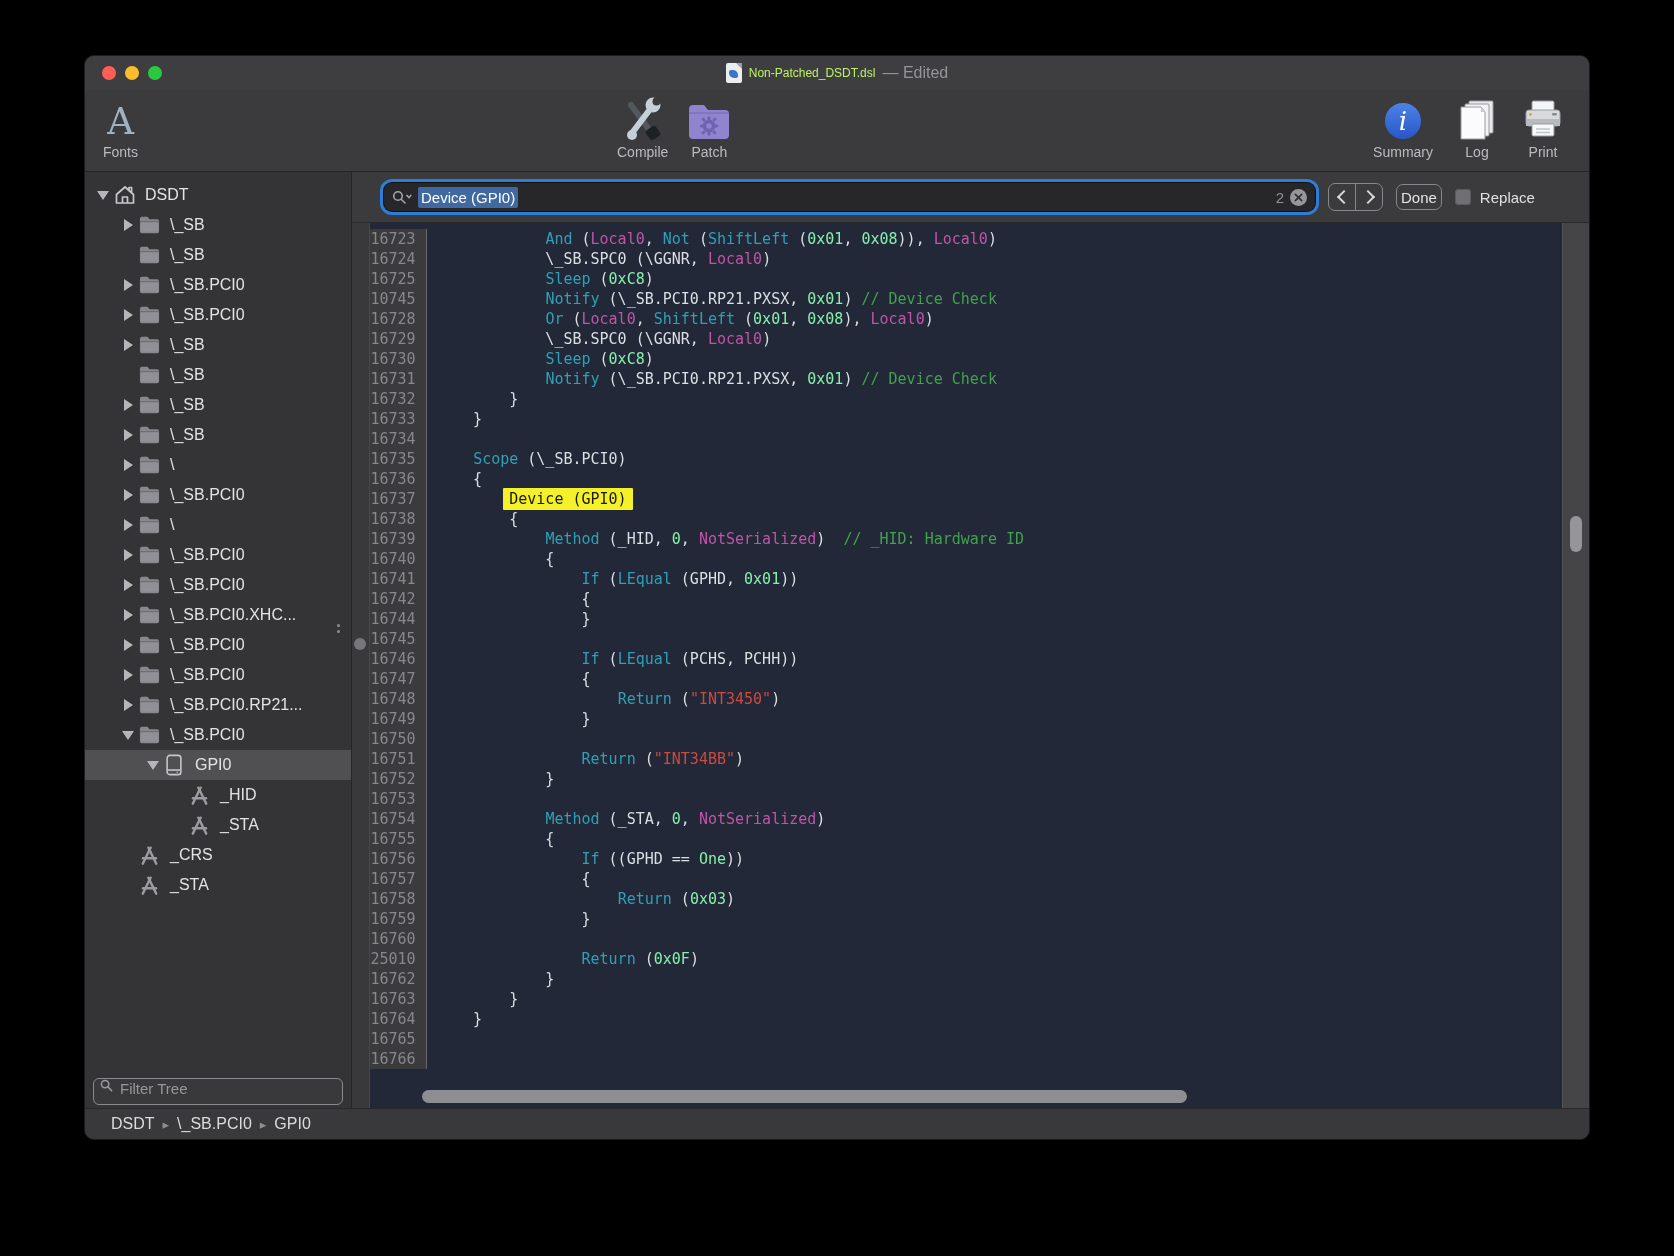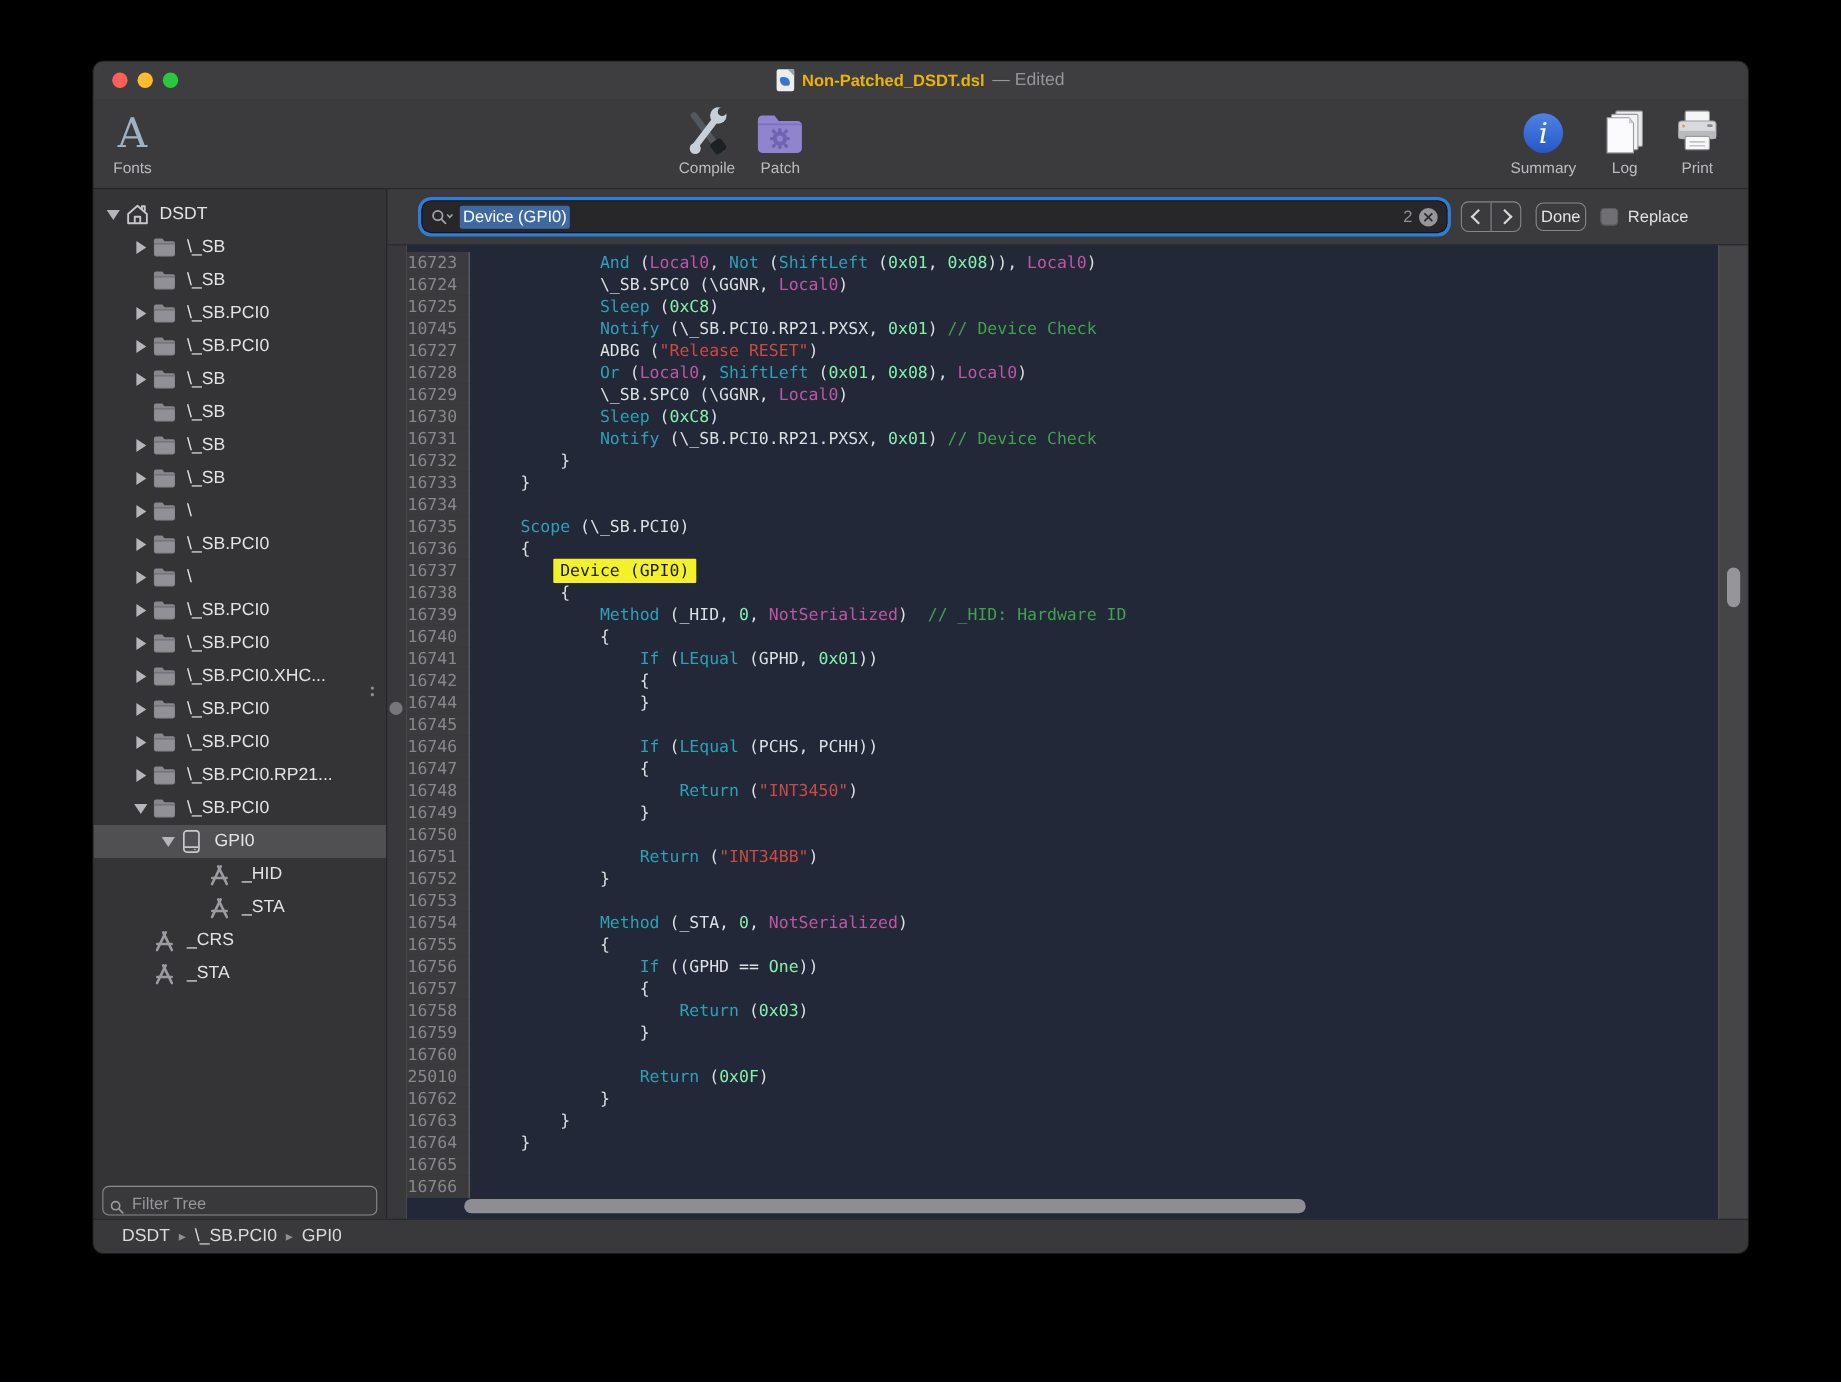--- a/index.html
+++ b/index.html
@@ -10,21 +10,21 @@
 
   
   .titlebar{position:relative;height:34px;flex:0 0 auto;background:#3E3E40;}
   .traffic{position:absolute;left:17px;top:10px;display:flex;gap:9px;}
   .tl{width:14px;height:14px;border-radius:50%;}
   .tl.red{background:#FF5F57;} .tl.yel{background:#FDBC2E;} .tl.grn{background:#28C83F;}
   .title{position:absolute;left:0;right:0;top:0;height:34px;display:flex;align-items:center;justify-content:center;gap:7px;}
   .doc-ic{width:16px;height:20px;position:relative;background:#ECEDEF;border-radius:2px;}
   .doc-ic:before{content:"";position:absolute;right:0;top:0;border-style:solid;border-width:0 6px 6px 0;border-color:transparent #9AA0A6 transparent transparent;}
   .doc-ic:after{content:"";position:absolute;left:3px;top:7px;width:9px;height:8px;background:#3C74C6;border-radius:2px 5px 2px 5px;}
-  .title .name{font-size:15px;color:#eab308;font-weight:bold;}
+  .title .name{font-size:12px;color:#bef264;}
   .title .edited{font-size:16px;color:#95959A;}
 
   
   .toolbar{position:relative;height:81px;flex:0 0 auto;background:#3B3B3D;border-bottom:1px solid #262628;}
   .tb-item{display:flex;flex-direction:column;align-items:center;gap:3px;}
   .tb-item .ic{height:46px;display:flex;align-items:flex-end;justify-content:center;}
   .tb-item .lbl{font-size:14px;color:#BCBCC0;line-height:14px;}
   .tb-left{position:absolute;left:18px;top:6px;}
   .tb-center{position:absolute;left:532px;top:6px;display:flex;gap:18px;}
   .tb-right{position:absolute;right:24px;top:6px;display:flex;gap:22px;}
@@ -38,21 +38,21 @@
   .tree{flex:1 1 auto;overflow:hidden;padding-top:8px;}
   .tree-row{height:30px;display:flex;align-items:center;white-space:nowrap;}
   .tree-row.selected{background:#505053;}
   .disc{width:20px;flex:0 0 auto;display:flex;align-items:center;justify-content:center;}
   .disc.closed:before{content:"";border-style:solid;border-width:6px 0 6px 9px;border-color:transparent transparent transparent #B6B6BA;}
   .disc.open:before{content:"";border-style:solid;border-width:9px 6px 0 6px;border-color:#B6B6BA transparent transparent transparent;}
   .ticon{width:26px;flex:0 0 auto;display:flex;align-items:center;}
   .tlabel{font-size:16px;color:#E3E3E5;margin-left:6px;}
   .grip{position:absolute;right:11px;top:452px;display:flex;flex-direction:column;gap:3px;}
   .grip i{width:3px;height:3px;border-radius:50%;background:#8E8E92;}
-  .filter-wrap{flex:0 0 auto;margin:4px 8px 3px 8px;height:25px;border:1px solid #8A8A8E;border-radius:6px;display:flex;align-items:flex-end;padding:0 6px;gap:5px;background:#39393B;}
+  .filter-wrap{flex:0 0 auto;margin:4px 8px 3px 8px;height:25px;border:1px solid #8A8A8E;border-radius:6px;display:flex;align-items:flex-start;padding:0 6px;gap:5px;background:#39393B;}
   .filter-wrap input{flex:1;background:transparent;border:none;outline:none;font-size:15px;color:#DADADC;font-family:inherit;}
   .filter-wrap input::placeholder{color:#97979B;}
 
   
   .editor{flex:1 1 auto;display:flex;flex-direction:column;min-width:0;background:#3B3B3D;}
 
   
   .findbar{height:50px;flex:0 0 auto;display:flex;align-items:center;padding:0 14px 0 32px;gap:13px;border-bottom:1px solid #2a2a2c;}
   .findfield{flex:0 0 auto;width:915px;height:28px;background:#27272A;border-radius:8px;display:flex;align-items:center;padding:0 8px;gap:6px;
              box-shadow:0 0 0 1px #121214, 0 0 0 4px #2E7ED8;}
@@ -515,21 +515,20 @@
 
         <div class="code-wrap">
           <div class="elevator">
             <span class="elev-dot"></span>
           </div>
           <div class="code-lines" id="code">
               <div class="line"><span class="ln">16723</span><span class="lc"><span class="seg-p">            </span><span class="seg-k">And</span><span class="seg-p"> (</span><span class="seg-v">Local0</span><span class="seg-p">, </span><span class="seg-k">Not</span><span class="seg-p"> (</span><span class="seg-k">ShiftLeft</span><span class="seg-p"> (</span><span class="seg-n">0x01</span><span class="seg-p">, </span><span class="seg-n">0x08</span><span class="seg-p">)), </span><span class="seg-v">Local0</span><span class="seg-p">)</span></span></div>
               <div class="line"><span class="ln">16724</span><span class="lc"><span class="seg-p">            \_SB.SPC0 (\GGNR, </span><span class="seg-v">Local0</span><span class="seg-p">)</span></span></div>
               <div class="line"><span class="ln">16725</span><span class="lc"><span class="seg-p">            </span><span class="seg-k">Sleep</span><span class="seg-p"> (</span><span class="seg-n">0xC8</span><span class="seg-p">)</span></span></div>
               <div class="line"><span class="ln">10745</span><span class="lc"><span class="seg-p">            </span><span class="seg-k">Notify</span><span class="seg-p"> (\_SB.PCI0.RP21.PXSX, </span><span class="seg-n">0x01</span><span class="seg-p">) </span><span class="seg-c">// Device Check</span></span></div>
-              <div class="line"><span class="ln">16727</span><span class="lc"><span class="seg-p">            ADBG (</span><span class="seg-s">"Release RESET"</span><span class="seg-p">)</span></span></div>
               <div class="line"><span class="ln">16728</span><span class="lc"><span class="seg-p">            </span><span class="seg-k">Or</span><span class="seg-p"> (</span><span class="seg-v">Local0</span><span class="seg-p">, </span><span class="seg-k">ShiftLeft</span><span class="seg-p"> (</span><span class="seg-n">0x01</span><span class="seg-p">, </span><span class="seg-n">0x08</span><span class="seg-p">), </span><span class="seg-v">Local0</span><span class="seg-p">)</span></span></div>
               <div class="line"><span class="ln">16729</span><span class="lc"><span class="seg-p">            \_SB.SPC0 (\GGNR, </span><span class="seg-v">Local0</span><span class="seg-p">)</span></span></div>
               <div class="line"><span class="ln">16730</span><span class="lc"><span class="seg-p">            </span><span class="seg-k">Sleep</span><span class="seg-p"> (</span><span class="seg-n">0xC8</span><span class="seg-p">)</span></span></div>
               <div class="line"><span class="ln">16731</span><span class="lc"><span class="seg-p">            </span><span class="seg-k">Notify</span><span class="seg-p"> (\_SB.PCI0.RP21.PXSX, </span><span class="seg-n">0x01</span><span class="seg-p">) </span><span class="seg-c">// Device Check</span></span></div>
               <div class="line"><span class="ln">16732</span><span class="lc"><span class="seg-p">        }</span></span></div>
               <div class="line"><span class="ln">16733</span><span class="lc"><span class="seg-p">    }</span></span></div>
               <div class="line"><span class="ln">16734</span><span class="lc"></span></div>
               <div class="line"><span class="ln">16735</span><span class="lc"><span class="seg-p">    </span><span class="seg-k">Scope</span><span class="seg-p"> (\_SB.PCI0)</span></span></div>
               <div class="line"><span class="ln">16736</span><span class="lc"><span class="seg-p">    {</span></span></div>
               <div class="line"><span class="ln">16737</span><span class="lc"><span class="seg-p">        </span><span class="seg-h">Device (GPI0)</span></span></div>

